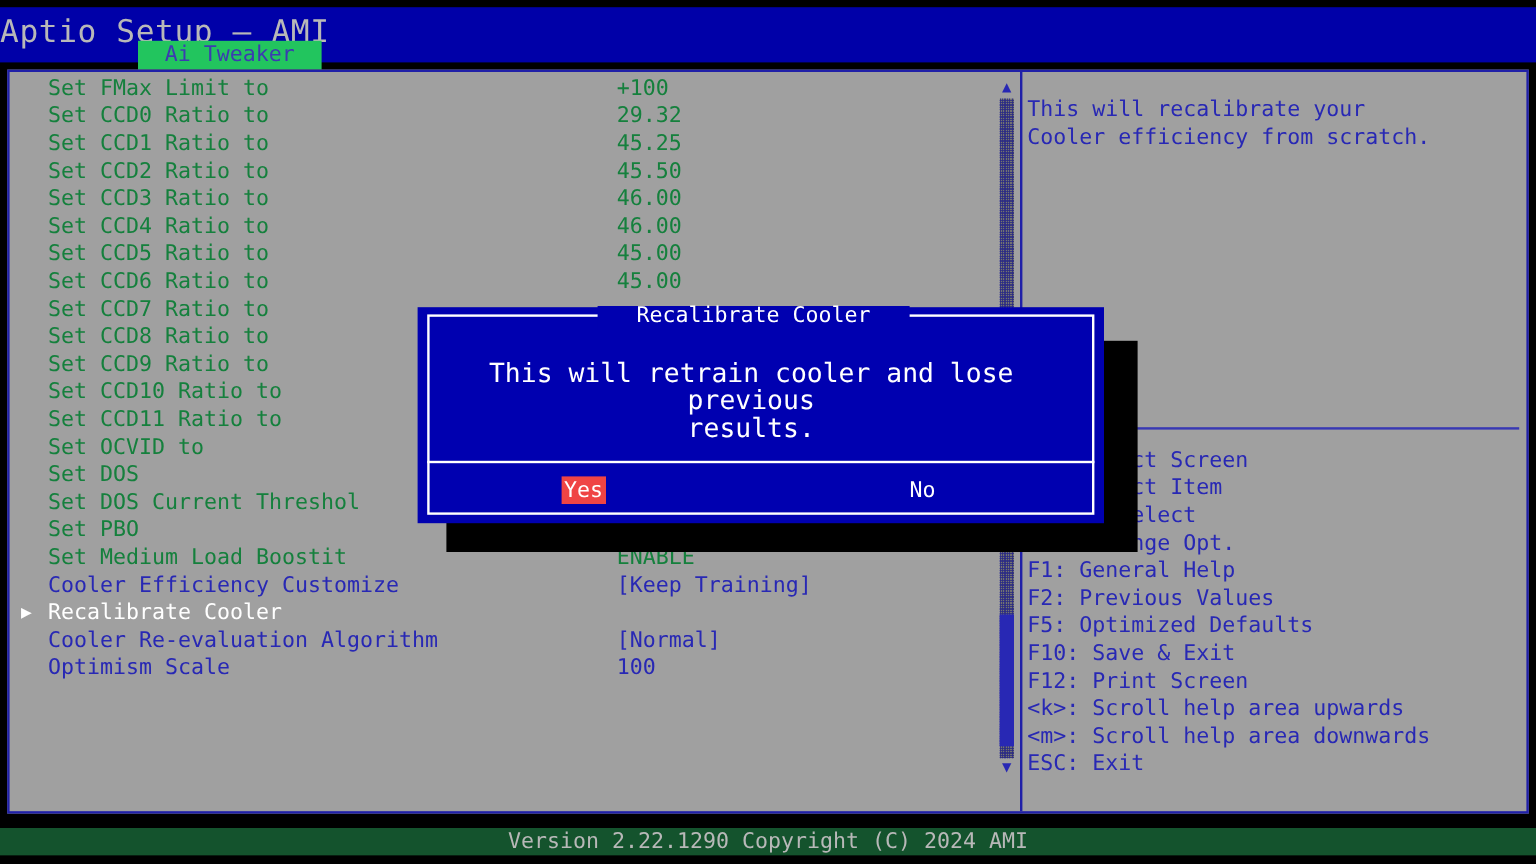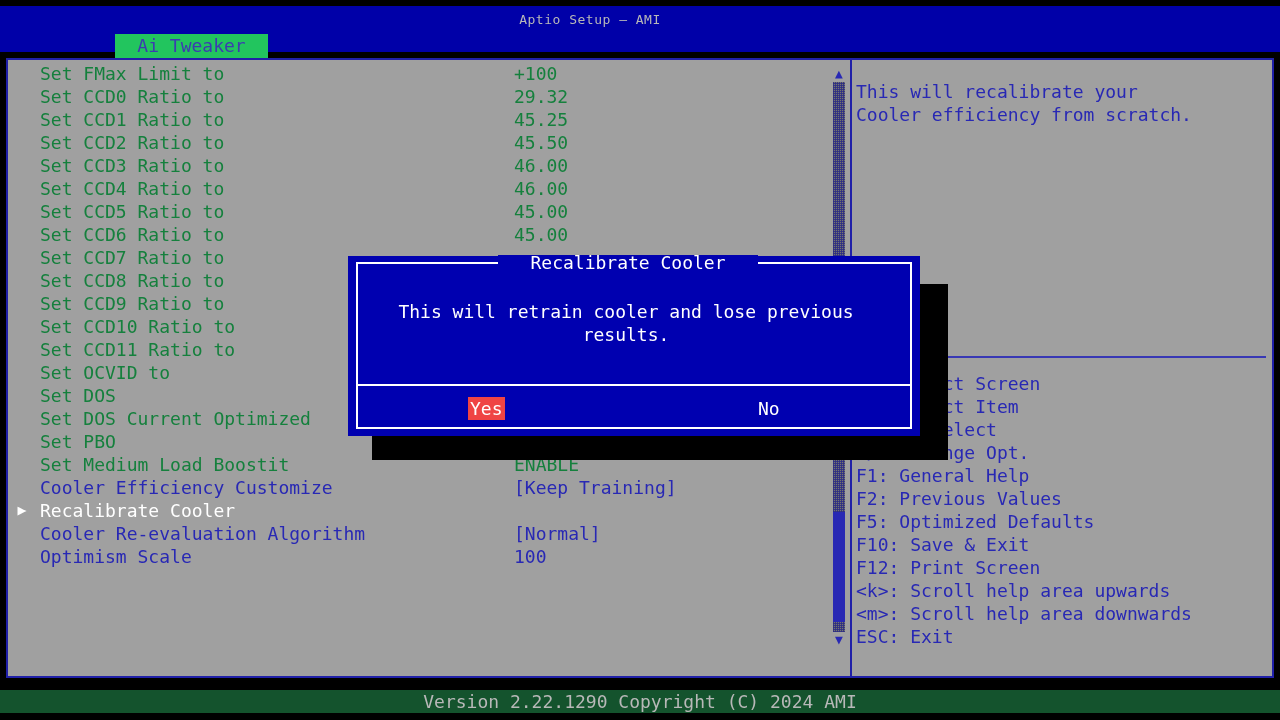--- a/index.html
+++ b/index.html
@@ -21,23 +21,23 @@
     background: #000000;
   }
 
   
   .header {
     position: absolute; left: 0; top: 6px; width: 1280px; height: 46px;
     background: #0000a8;
   }
   .header-title {
     position: absolute; left: 0; top: 6px; width: 1180px;
-    text-align: center;
+    text-align: left;
     color: #b8b8b8;
-    font-size: 13px;
+    font-size: 26px;
     letter-spacing: 0.5px;
     white-space: pre;
   }
   .tab {
     position: absolute; left: 115px; top: 28px;
     width: 153px; height: 24px;
     background: #22c55e;
     color: #3c3cb0;
     font-size: 18px;
     line-height: 24px;
@@ -190,21 +190,21 @@
     color: #ffffff;
     font-size: 18px;
     line-height: 20px;
     white-space: pre;
   }
   .dlg-msg {
     position: absolute; left: 12px; top: 44px;
     width: 532px;
     text-align: center;
     color: #ffffff;
-    font-size: 18px;
+    font-size: 22px;
     line-height: 23px;
     white-space: pre-line;
   }
   .dlg-sep {
     position: absolute; left: 8px; top: 128px;
     width: 556px; height: 2px;
     background: #ffffff;
   }
   .dlg-btnrow {
     position: absolute; left: 10px; top: 136px;
@@ -244,21 +244,21 @@
       <div class="row"><span class="marker"></span><span class="label c-dim">Set CCD4 Ratio to</span><span class="value c-dim">46.00</span></div>
       <div class="row"><span class="marker"></span><span class="label c-dim">Set CCD5 Ratio to</span><span class="value c-dim">45.00</span></div>
       <div class="row"><span class="marker"></span><span class="label c-dim">Set CCD6 Ratio to</span><span class="value c-dim">45.00</span></div>
       <div class="row"><span class="marker"></span><span class="label c-dim">Set CCD7 Ratio to</span><span class="value c-dim"></span></div>
       <div class="row"><span class="marker"></span><span class="label c-dim">Set CCD8 Ratio to</span><span class="value c-dim"></span></div>
       <div class="row"><span class="marker"></span><span class="label c-dim">Set CCD9 Ratio to</span><span class="value c-dim"></span></div>
       <div class="row"><span class="marker"></span><span class="label c-dim">Set CCD10 Ratio to</span><span class="value c-dim"></span></div>
       <div class="row"><span class="marker"></span><span class="label c-dim">Set CCD11 Ratio to</span><span class="value c-dim"></span></div>
       <div class="row"><span class="marker"></span><span class="label c-dim">Set OCVID to</span><span class="value c-dim"></span></div>
       <div class="row"><span class="marker"></span><span class="label c-dim">Set DOS</span><span class="value c-dim"></span></div>
-      <div class="row"><span class="marker"></span><span class="label c-dim">Set DOS Current Optimized</span><span class="value c-dim"></span></div>
+      <div class="row"><span class="marker"></span><span class="label c-dim">Set DOS Current Threshol</span><span class="value c-dim"></span></div>
       <div class="row"><span class="marker"></span><span class="label c-dim">Set PBO</span><span class="value c-dim"></span></div>
       <div class="row"><span class="marker"></span><span class="label c-dim">Set Medium Load Boostit</span><span class="value c-dim">ENABLE</span></div>
       <div class="row"><span class="marker"></span><span class="label c-blue">Cooler Efficiency Customize</span><span class="value c-blue">[Keep Training]</span></div>
       <div class="row"><span class="marker">▶</span><span class="label c-white">Recalibrate Cooler</span><span class="value c-white"></span></div>
       <div class="row"><span class="marker"></span><span class="label c-blue">Cooler Re-evaluation Algorithm</span><span class="value c-blue">[Normal]</span></div>
       <div class="row"><span class="marker"></span><span class="label c-blue">Optimism Scale</span><span class="value c-blue">100</span></div>
     </div>
 
   <div class="scrollbar">
     <div class="sb-arrow up">▲</div>

